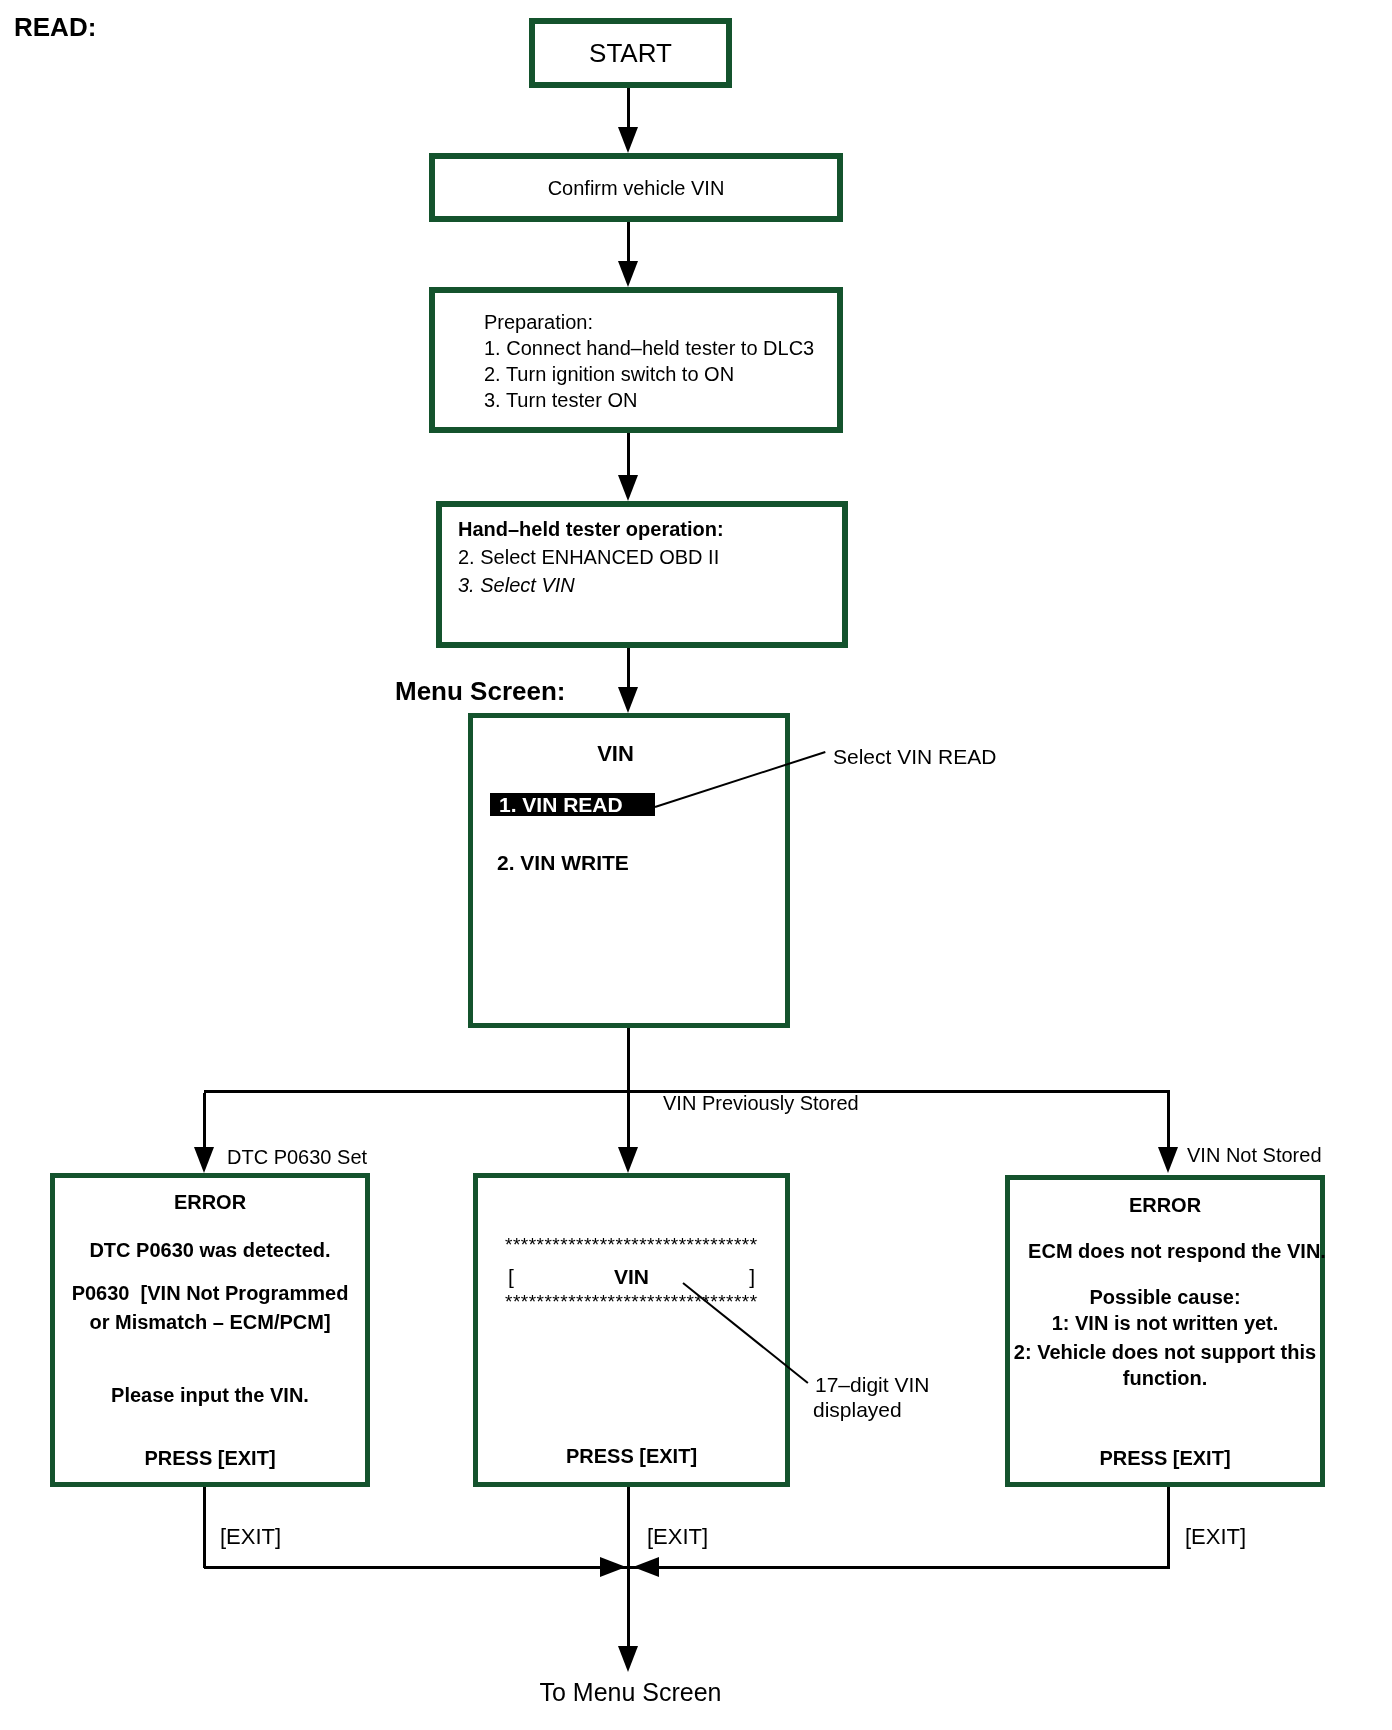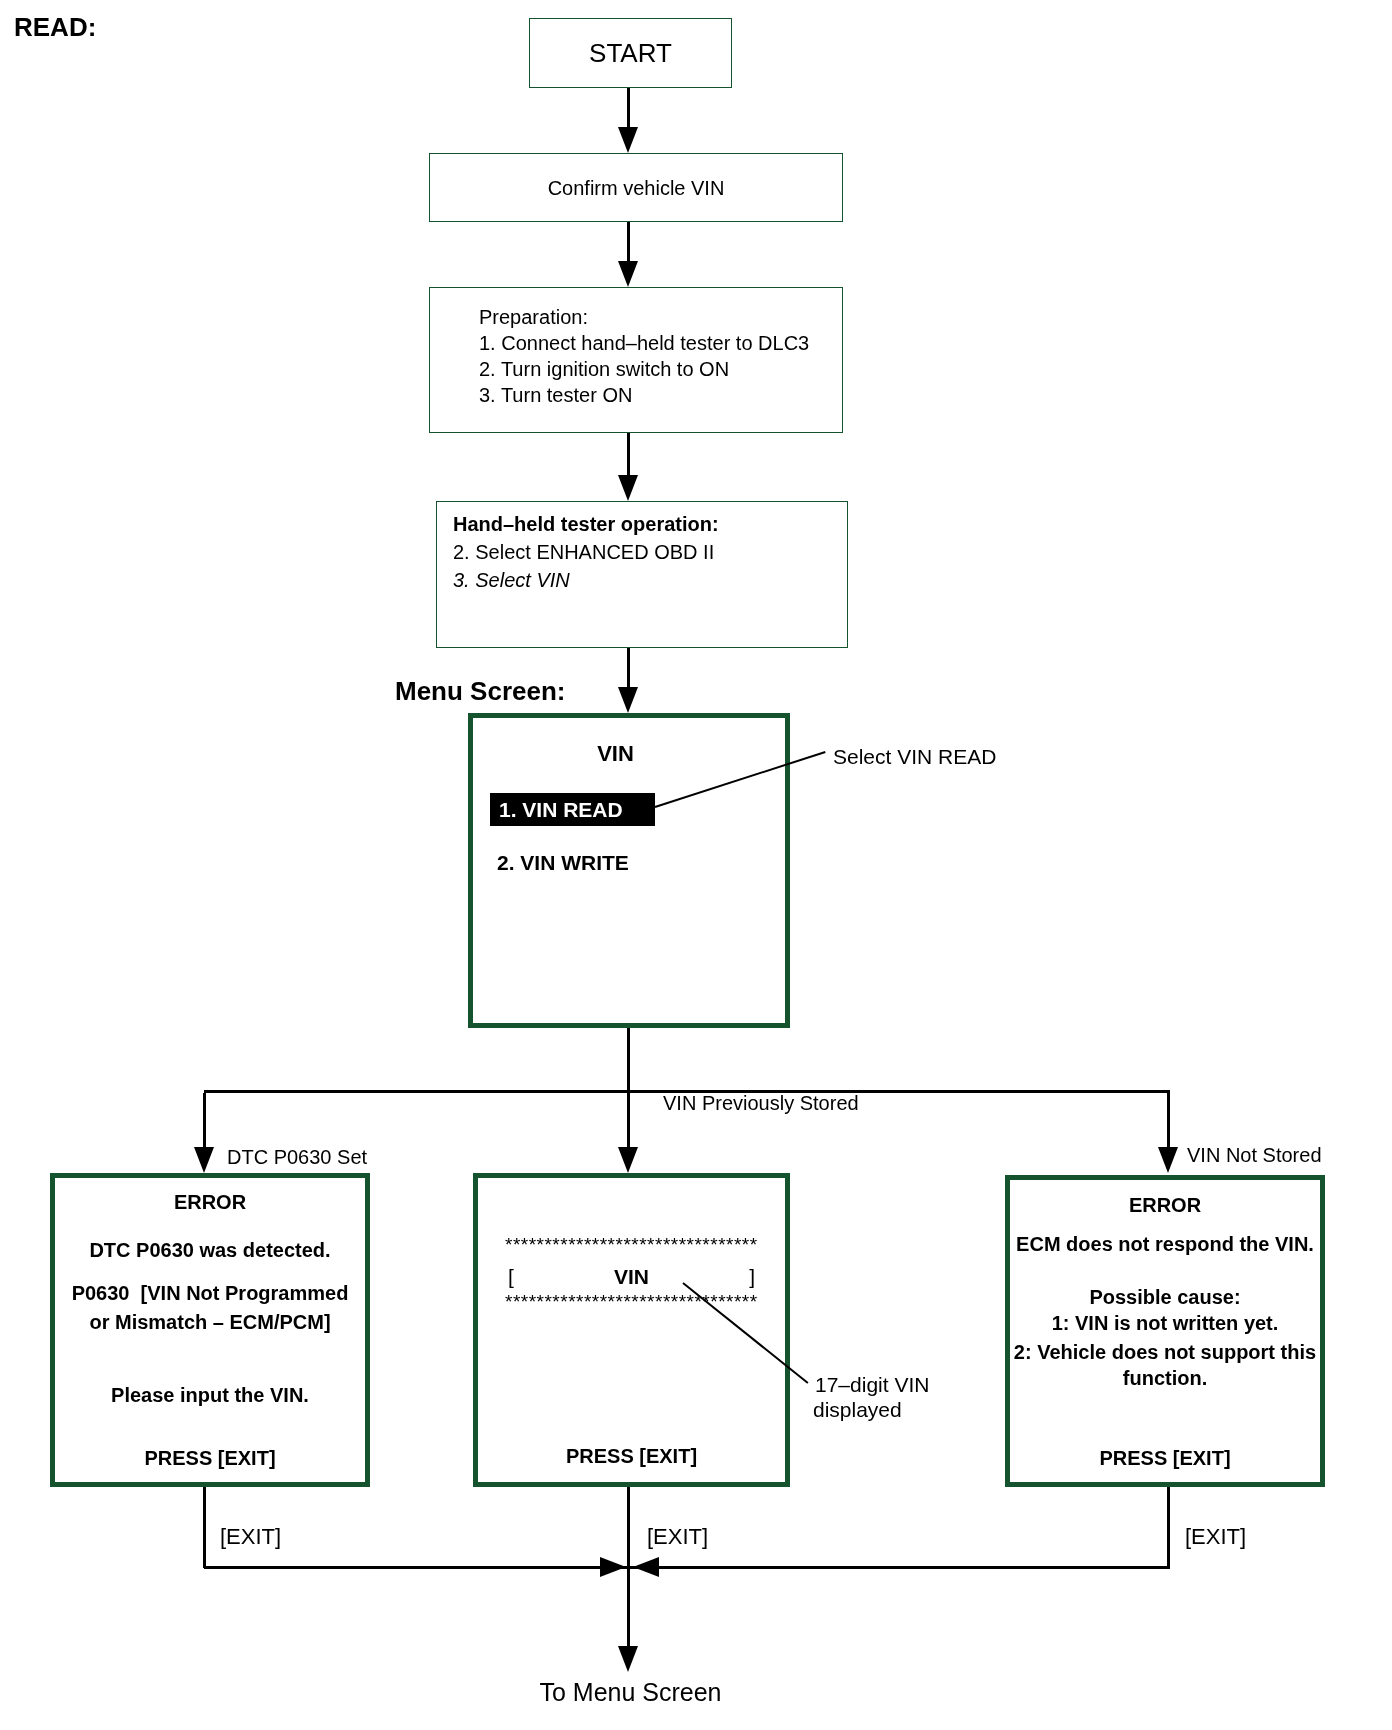--- a/index.html
+++ b/index.html
@@ -1,19 +1,19 @@
 <!DOCTYPE html>
 <html><head>
 <meta charset="utf-8">
 <style>
   html,body{margin:0;padding:0;background:#ffffff;}
   body{font-family:"Liberation Sans","DejaVu Sans",sans-serif;color:#000;}
   #stage{position:relative;width:1392px;height:1730px;background:#fff;overflow:hidden;}
   .abs{position:absolute;}
-  .box{position:absolute;border:1px solid #14532d;background:#fff;box-sizing:border-box;}
+  .box{position:absolute;border:6px solid #14532d;background:#fff;box-sizing:border-box;}
   .box-thick{border-width:5px;}
   .center-flex{display:flex;align-items:center;justify-content:center;text-align:center;}
   .vline{position:absolute;width:3px;background:#000;}
   .hline{position:absolute;height:3px;background:#000;}
   .ah-d{position:absolute;width:0;height:0;border-left:10px solid transparent;border-right:10px solid transparent;border-top:26px solid #000;}
   .ah-r{position:absolute;width:0;height:0;border-top:10px solid transparent;border-bottom:10px solid transparent;border-left:26px solid #000;}
   .ah-l{position:absolute;width:0;height:0;border-top:10px solid transparent;border-bottom:10px solid transparent;border-right:26px solid #000;}
   .callout-line{position:absolute;height:2px;background:#000;transform-origin:left center;}
   .t20{font-size:20px;line-height:24px;}
   .t21{font-size:21px;line-height:25px;}
@@ -61,21 +61,21 @@
     </div>
   </div>
 
   <div class="vline" style="left:627px;top:648px;height:41px;"></div>
   <div class="ah-d" style="left:618px;top:687px;"></div>
 
   <div class="abs label-big" style="left:395px;top:676px;">Menu Screen:</div>
 
   <div class="box box-thick" style="left:468px;top:713px;width:322px;height:315px;">
     <div class="abs bold" style="left:0;top:23px;width:285px;text-align:center;font-size:22px;">VIN</div>
-    <div class="menu-highlight" style="left:17px;top:75px;width:165px;height:33px;padding-left:9px;box-sizing:border-box;">1. VIN READ</div>
+    <div class="menu-highlight" style="left:17px;top:75px;width:165px;height:23px;padding-left:9px;box-sizing:border-box;">1. VIN READ</div>
     <div class="abs bold" style="left:24px;top:133px;font-size:21px;">2. VIN WRITE</div>
   </div>
 
   <div class="callout-line" style="left:655px;top:806px;width:179px;transform:rotate(-17.9deg);"></div>
   <div class="abs t21" style="left:833px;top:744px;">Select VIN READ</div>
 
   <div class="vline" style="left:627px;top:1028px;height:63px;"></div>
   <div class="hline" style="left:204px;top:1090px;width:966px;"></div>
 
   <div class="vline" style="left:203px;top:1093px;height:56px;"></div>
@@ -108,21 +108,21 @@
     <div class="ast" style="left:27px;top:113px;width:253px;">*********************************</div>
     <div class="boxline" style="top:266px;">PRESS [EXIT]</div>
   </div>
 
   <div class="callout-line" style="left:683px;top:1282px;width:160px;transform:rotate(38.7deg);"></div>
   <div class="abs t21" style="left:815px;top:1372px;">17–digit VIN</div>
   <div class="abs t21" style="left:813px;top:1397px;">displayed</div>
 
   <div class="box box-thick" style="left:1005px;top:1175px;width:320px;height:312px;">
     <div class="boxline" style="top:13px;">ERROR</div>
-    <div class="boxline" style="top:52px;">ECM does not respond the VIN.</div>
+    <div class="boxline" style="top:59px;padding-left:12px;">ECM does not respond the VIN.</div>
     <div class="boxline" style="top:105px;">Possible cause:</div>
     <div class="boxline" style="top:131px;">1: VIN is not written yet.</div>
     <div class="boxline" style="top:160px;">2: Vehicle does not support this</div>
     <div class="boxline" style="top:186px;">function.</div>
     <div class="boxline" style="top:266px;">PRESS [EXIT]</div>
   </div>
 
   <div class="vline" style="left:203px;top:1487px;height:81px;"></div>
   <div class="vline" style="left:627px;top:1487px;height:161px;"></div>
   <div class="vline" style="left:1167px;top:1487px;height:81px;"></div>

